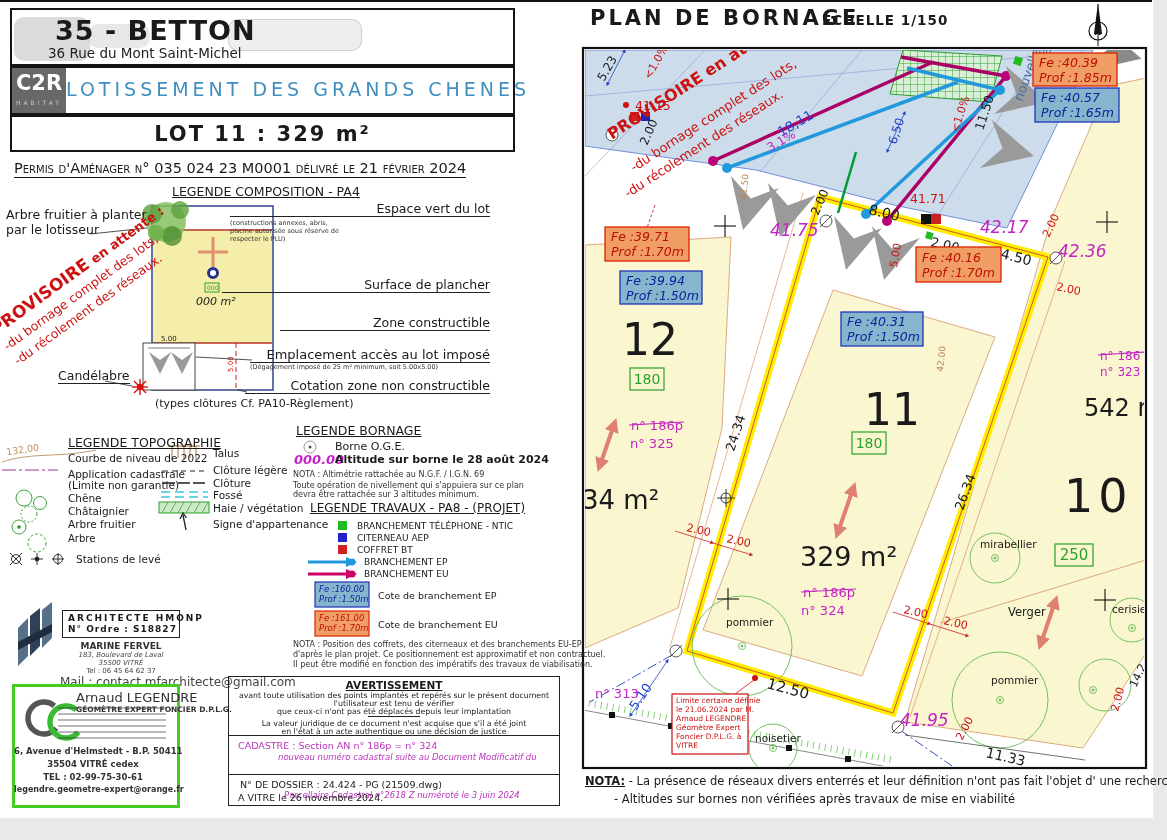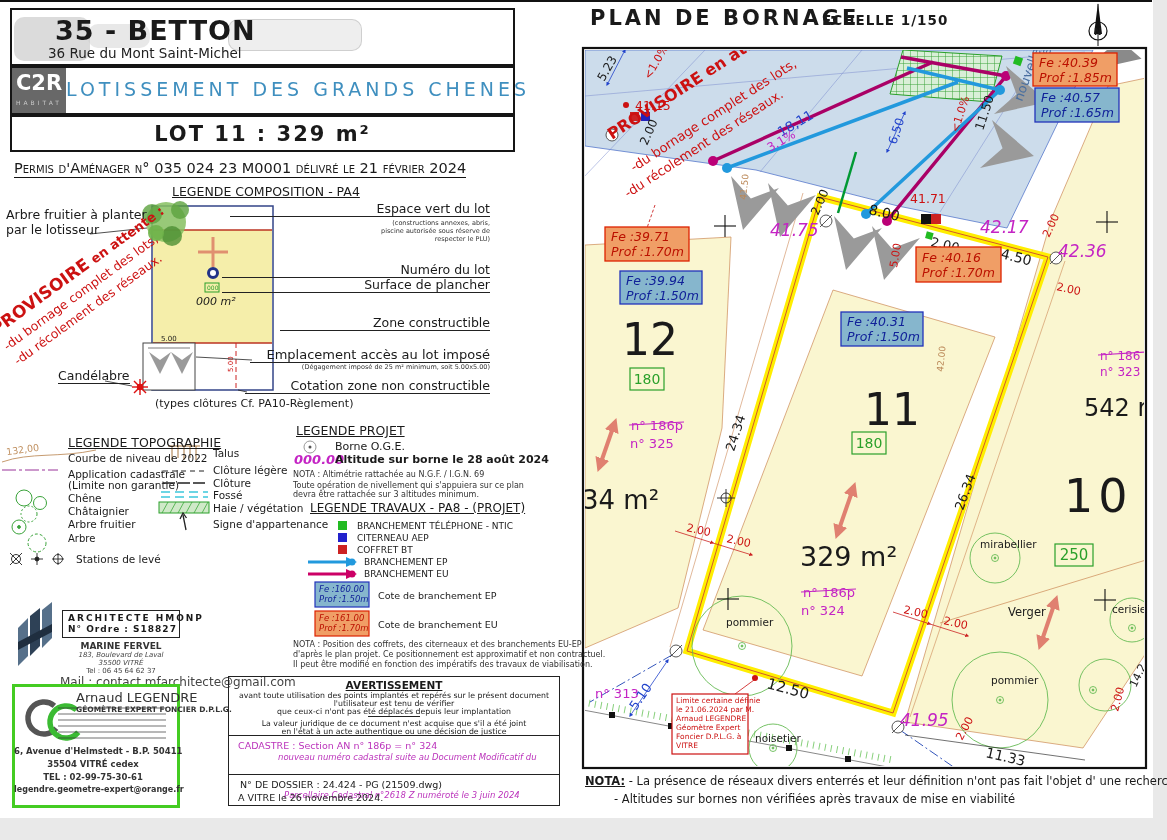--- a/index.html
+++ b/index.html
@@ -1,21 +1,21 @@
 <!DOCTYPE html>
 <html><head>
 <meta charset="utf-8">
 <style>
   html,body{margin:0;padding:0;background:#fff;}
   .page{position:relative;width:1167px;height:840px;background:#fff;overflow:hidden;
         font-family:"DejaVu Sans",sans-serif;color:#1a1a1a;}
   .t{position:absolute;white-space:nowrap;color:#1a1a1a;font-family:"DejaVu Sans",sans-serif;}
   .ctr{text-align:center;}
   .rlbl{position:absolute;text-align:right;border-bottom:1px solid #222;font-size:12.5px;white-space:nowrap;}
-  .rsub{position:absolute;text-align:right;font-size:6.5px;color:#333;white-space:nowrap;}
+  .rsub{position:absolute;font-size:6.5px;color:#333;white-space:nowrap;}
   .box{position:absolute;border:2px solid #151515;box-sizing:border-box;}
   .thin{position:absolute;border:1.2px solid #222;box-sizing:border-box;}
   svg{position:absolute;left:0;top:0;}
   .sT{font-family:"DejaVu Sans",sans-serif;fill:#1a1a1a;}
   .i{font-style:italic}.b{font-weight:bold}
   .cred{fill:#cc1111}.cmag{fill:#c424c4}.cblu{fill:#2244cc}.ctan{fill:#bb8858}
   .cgrn{fill:#2aa02a}.cnavy{fill:#112299}.cfe{fill:#bb1100}.cgray{fill:#4a6f9f}
   .wm{position:absolute;border-radius:10px;background:rgba(190,190,190,.55);}
 </style>
 </head>
@@ -490,21 +490,20 @@
     <span style="font-size:12.5px;">-du bornage complet des lots,</span><br>
     <span style="font-size:12.5px;">-du récolement des réseaux.</span>
   </div>
   <div class="t" style="left:58px;top:368px;font-size:12.5px;border-bottom:1px solid #222;">Candélabre</div>
   <div class="t" style="left:196px;top:295px;font-size:11px;font-style:italic;">000 m²</div>
 
   <div class="rlbl" style="left:230px;top:201px;width:260px;">Espace vert du lot</div>
   <div class="rsub" style="left:230px;top:219px;width:260px;">(constructions annexes, abris,</div>
   <div class="rsub" style="left:230px;top:227px;width:260px;">piscine autorisée sous réserve de</div>
   <div class="rsub" style="left:230px;top:235px;width:260px;">respecter le PLU)</div>
-  <div class="rlbl" style="left:222px;top:262px;width:268px;">Numéro du lot</div>
   <div class="rlbl" style="left:222px;top:277px;width:268px;">Surface de plancher</div>
   <div class="rlbl" style="left:280px;top:315px;width:210px;">Zone constructible</div>
   <div class="rlbl" style="left:250px;top:347px;width:240px;font-size:13px;">Emplacement accès au lot imposé</div>
   <div class="rsub" style="left:250px;top:363px;width:240px;">(Dégagement imposé de 25 m² minimum, soit 5.00x5.00)</div>
   <div class="rlbl" style="left:245px;top:378px;width:245px;">Cotation zone non constructible</div>
   <div class="t" style="left:155px;top:397px;font-size:11px;">(types clôtures Cf. PA10-Règlement)</div>
 
   <div class="t" style="left:68px;top:435px;font-size:12.5px;text-decoration:underline;">LEGENDE TOPOGRAPHIE</div>
   <div class="t" style="left:6px;top:444px;font-size:9.5px;color:#c09060;transform:rotate(-8deg);">132,00</div>
   <div class="t" style="left:68px;top:452px;font-size:10.5px;">Courbe de niveau de 2022</div>
@@ -515,21 +514,21 @@
   <div class="t" style="left:68px;top:518px;font-size:10.5px;">Arbre fruitier</div>
   <div class="t" style="left:68px;top:533px;font-size:10px;">Arbre</div>
   <div class="t" style="left:76px;top:553px;font-size:10.5px;">Stations de levé</div>
   <div class="t" style="left:213px;top:447px;font-size:10.5px;">Talus</div>
   <div class="t" style="left:213px;top:464px;font-size:10.5px;">Clôture légère</div>
   <div class="t" style="left:213px;top:477px;font-size:10.5px;">Clôture</div>
   <div class="t" style="left:213px;top:489px;font-size:10.5px;">Fossé</div>
   <div class="t" style="left:213px;top:502px;font-size:10.5px;">Haie / végétation</div>
   <div class="t" style="left:213px;top:518px;font-size:10.5px;">Signe d'appartenance</div>
 
-  <div class="t" style="left:296px;top:423px;font-size:12.5px;text-decoration:underline;">LEGENDE PROJET</div>
+  <div class="t" style="left:296px;top:423px;font-size:12.5px;text-decoration:underline;">LEGENDE BORNAGE</div>
   <div class="t" style="left:335px;top:440px;font-size:11px;">Borne O.G.E.</div>
   <div class="t" style="left:294px;top:452px;font-size:13px;font-style:italic;font-weight:bold;color:#c424c4;">000.00</div>
   <div class="t" style="left:335px;top:453px;font-size:11px;font-weight:bold;">Altitude sur borne le 28 août 2024</div>
   <div class="t" style="left:293px;top:470px;font-size:8px;color:#333;">NOTA : Altimétrie rattachée au N.G.F. / I.G.N. 69</div>
   <div class="t" style="left:293px;top:481px;font-size:8px;color:#333;">Toute opération de nivellement qui s'appuiera sur ce plan</div>
   <div class="t" style="left:293px;top:490px;font-size:8px;color:#333;">devra être rattachée sur 3 altitudes minimum.</div>
 
   <div class="t" style="left:310px;top:501px;font-size:12px;text-decoration:underline;">LEGENDE TRAVAUX - PA8 - (PROJET)</div>
   <div class="t" style="left:357px;top:521px;font-size:9px;">BRANCHEMENT TÉLÉPHONE - NTIC</div>
   <div class="t" style="left:357px;top:533px;font-size:9px;">CITERNEAU AEP</div>

